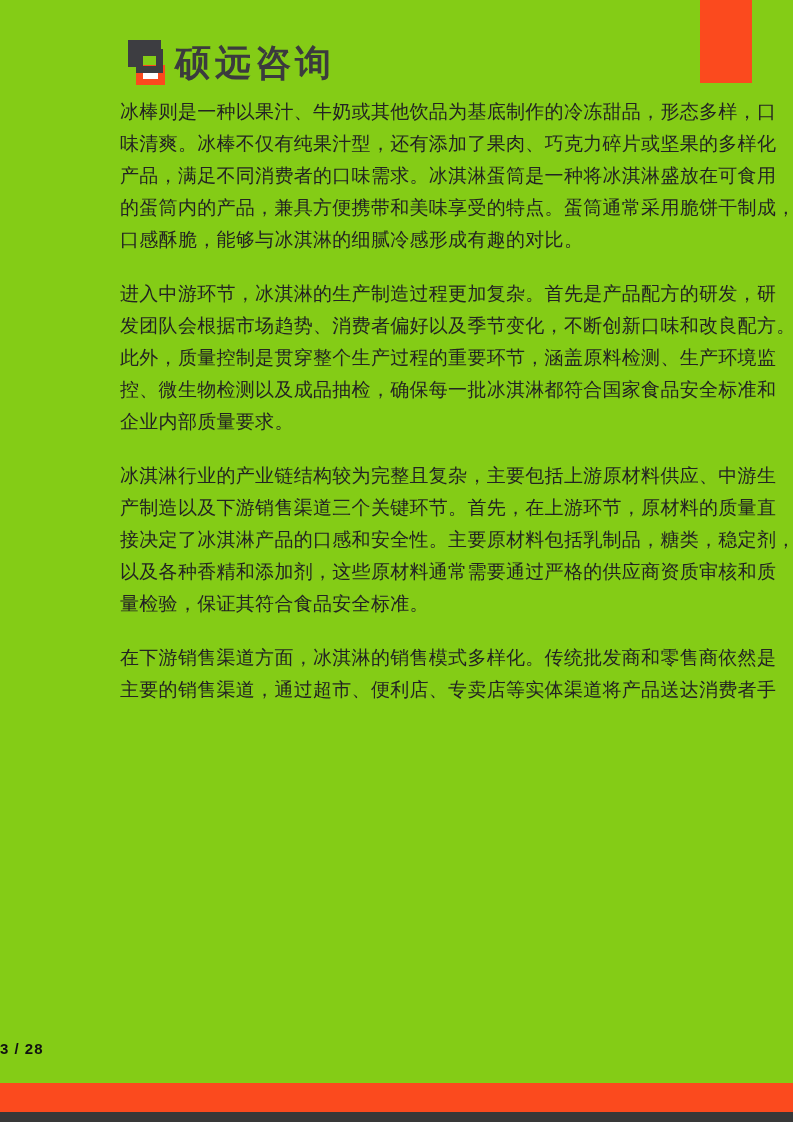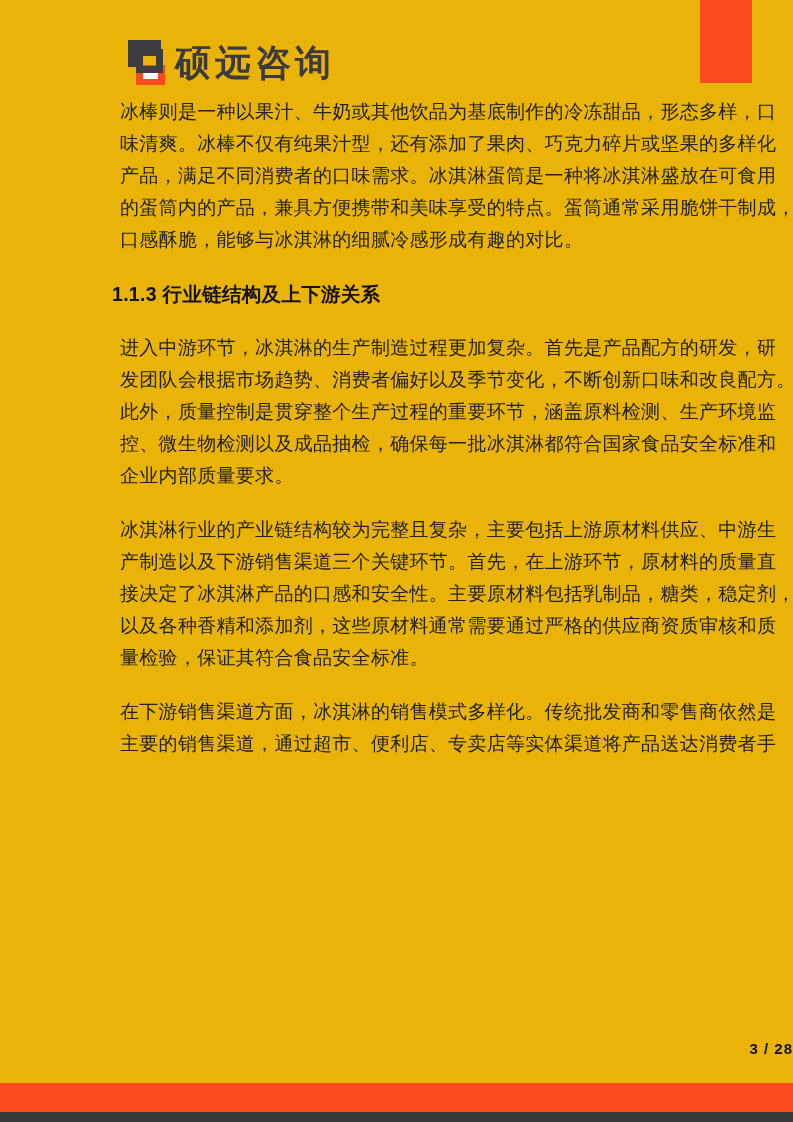--- a/index.html
+++ b/index.html
@@ -1,20 +1,20 @@
 <!DOCTYPE html>
 <html><head>
 <meta charset="utf-8">
 <style>
   html, body { margin: 0; padding: 0; background: #ffffff; }
   .page {
     position: relative;
     width: 793px;
     height: 1122px;
-    background: #eab308;
+    background: #84cc16;
     overflow: hidden;
     font-family: "Liberation Sans", "DejaVu Sans", sans-serif;
   }
 
   
   .corner-accent {
     position: absolute;
     left: 700px;
     top: 0;
     width: 52px;
@@ -66,21 +66,21 @@
     letter-spacing: 0.3px;
     white-space: pre;
   }
 
   
   .page-number {
     position: absolute;
     left: 0;
     right: 0;
     top: 1040px;
-    text-align: right;
+    text-align: left;
     font-size: 15px;
     font-weight: 700;
     color: #111111;
     letter-spacing: 1px;
   }
   .footer-accent-bar {
     position: absolute;
     left: 0;
     right: 0;
     bottom: 10px;
@@ -115,21 +115,20 @@
     </svg>
     <div class="brand-name">硕远咨询</div>
   </div>
 
   <div class="content">
     <p class="para">冰棒则是一种以果汁、牛奶或其他饮品为基底制作的冷冻甜品，形态多样，口
 味清爽。冰棒不仅有纯果汁型，还有添加了果肉、巧克力碎片或坚果的多样化
 产品，满足不同消费者的口味需求。冰淇淋蛋筒是一种将冰淇淋盛放在可食用
 的蛋筒内的产品，兼具方便携带和美味享受的特点。蛋筒通常采用脆饼干制成，
 口感酥脆，能够与冰淇淋的细腻冷感形成有趣的对比。</p>
-    <h3 class="section-heading">1.1.3 行业链结构及上下游关系</h3>
     <p class="para">进入中游环节，冰淇淋的生产制造过程更加复杂。首先是产品配方的研发，研
 发团队会根据市场趋势、消费者偏好以及季节变化，不断创新口味和改良配方。
 此外，质量控制是贯穿整个生产过程的重要环节，涵盖原料检测、生产环境监
 控、微生物检测以及成品抽检，确保每一批冰淇淋都符合国家食品安全标准和
 企业内部质量要求。</p>
     <p class="para">冰淇淋行业的产业链结构较为完整且复杂，主要包括上游原材料供应、中游生
 产制造以及下游销售渠道三个关键环节。首先，在上游环节，原材料的质量直
 接决定了冰淇淋产品的口感和安全性。主要原材料包括乳制品，糖类，稳定剂，
 以及各种香精和添加剂，这些原材料通常需要通过严格的供应商资质审核和质
 量检验，保证其符合食品安全标准。</p>

